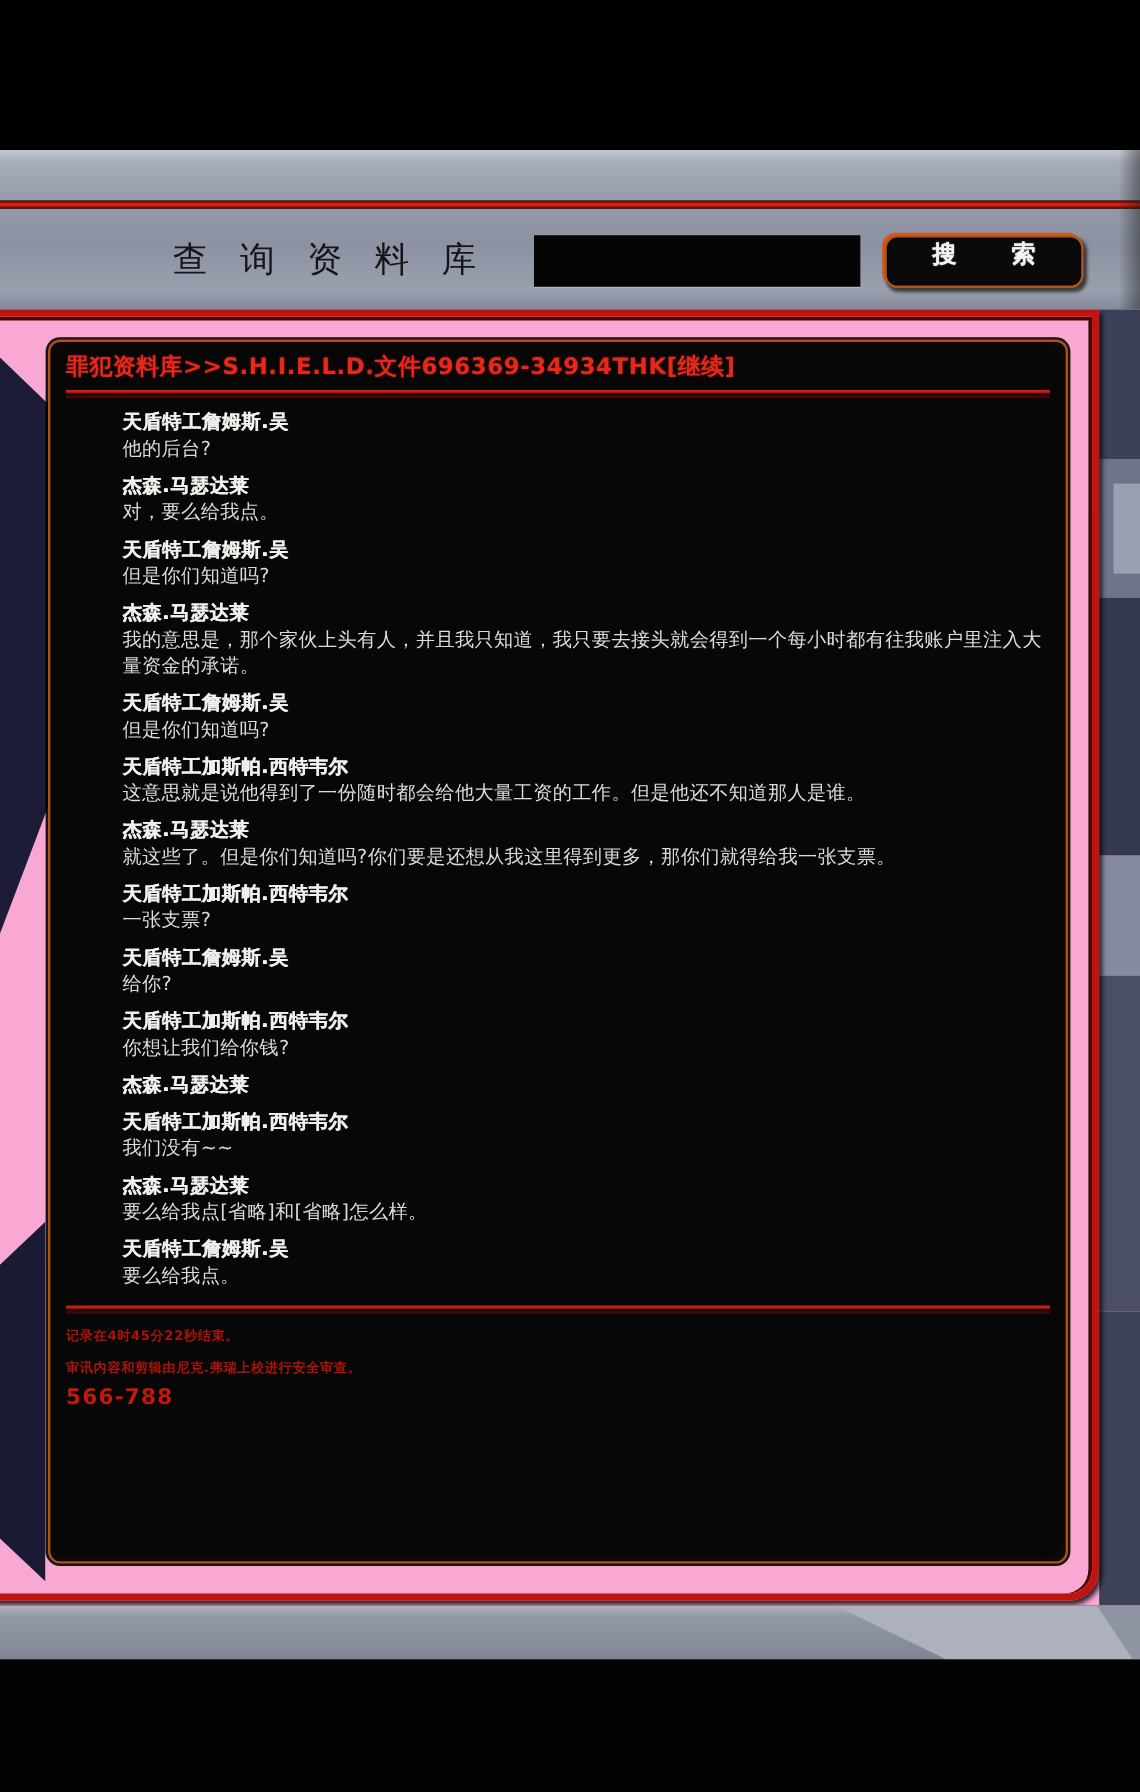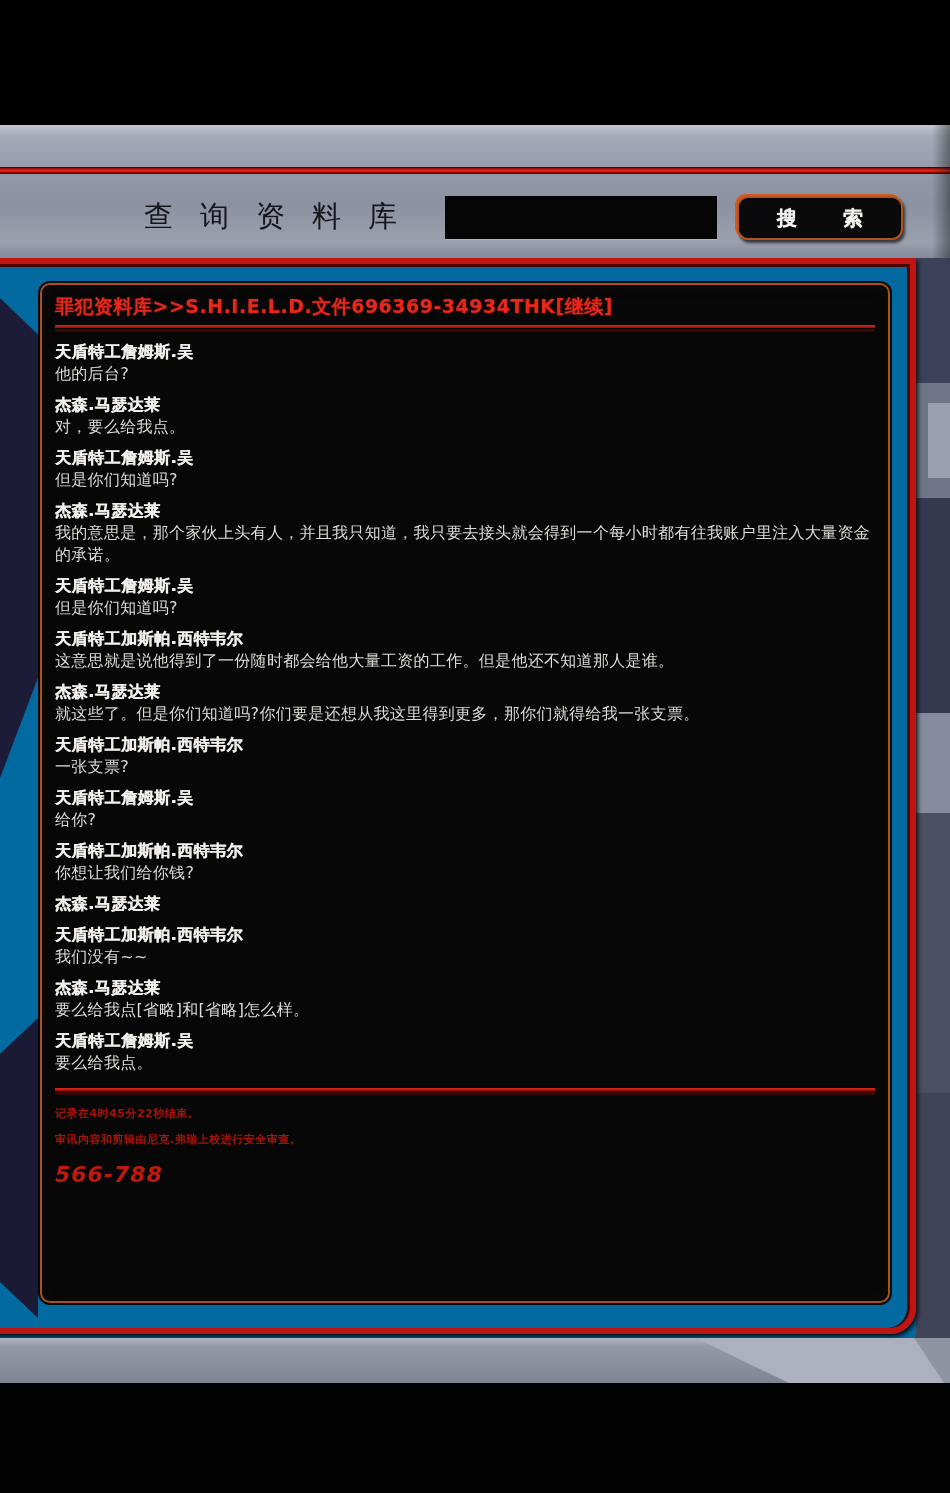--- a/index.html
+++ b/index.html
@@ -25,27 +25,27 @@
   .red-line{position:absolute;left:0;width:950px;height:7px;
     background:linear-gradient(180deg,#1a0200 0%,#8a0e06 18%,#e8281a 50%,#7a0c05 85%,#150100 100%);}
   .red-line.hb{top:42px;}
   .page-title{position:absolute;left:128px;top:198px;font-size:29px;font-weight:normal;
     color:#15151a;letter-spacing:27px;line-height:36px;white-space:nowrap;margin-left:16px;}
   .search-input{position:absolute;left:445px;top:196px;width:272px;height:43px;
     background:#050505;border:none;outline:none;color:#e8e8e8;font-size:18px;padding:0 10px;
     box-shadow:0 1px 0 rgba(255,255,255,.25);}
   .search-button{position:absolute;left:737px;top:196px;width:166px;height:44px;
     background:#0a0a0b;border:2px solid #b3541c;border-radius:11px;cursor:pointer;
-    display:flex;align-items:center;justify-content:center;
+    display:flex;justify-content:center;
     box-shadow:-2px -2px 0 #d4581f, 2px 3px 3px rgba(0,0,0,.65), inset 0 0 0 1px #000;}
   .search-label{color:#f5f4f2;font-size:20px;font-weight:bold;letter-spacing:2.3em;margin-right:-2.3em;
     text-shadow:0 0 1px #fff;}
 
   
-  .main-area{position:absolute;left:0;top:258px;width:950px;height:1080px;background:#0369a1;overflow:hidden;}
+  .main-area{position:absolute;left:0;top:258px;width:950px;height:1080px;background:#f9a8d4;overflow:hidden;}
   .camo{position:absolute;}
   .camo.c1{left:0;top:40px;width:40px;height:480px;background:#1c1c38;clip-path:polygon(0 0,100% 8%,100% 78%,0 100%);}
   .camo.c2{left:0;top:760px;width:38px;height:300px;background:#1a1a34;clip-path:polygon(0 12%,100% 0,100% 100%,0 88%);}
   
   .rs{position:absolute;left:916px;width:34px;}
   .rs.r1{top:0;height:125px;background:#3c415a;}
   .rs.r2{top:125px;height:115px;background:#6f7589;}
   .rs.r3{top:145px;height:75px;left:928px;width:22px;background:#9aa0b2;}
   .rs.r4{top:240px;height:215px;background:#343950;}
   .rs.r5{top:455px;height:100px;background:#868ca0;}
@@ -58,30 +58,30 @@
 
   
   .file-panel{position:absolute;left:40px;top:25px;width:850px;height:1020px;
     background:#070707;border:2px solid var(--panel-border);border-radius:10px;
     padding:9px 13px;box-shadow:0 0 0 2px rgba(0,0,0,.9), inset 0 0 14px rgba(40,20,5,.35);}
   .file-header{color:var(--header-red);font-size:19px;font-weight:bold;line-height:24px;
     letter-spacing:.5px;text-shadow:0 0 2px rgba(230,40,25,.5);}
   .rule{height:3px;background:linear-gradient(180deg,#e42818,#8c0e06);border:none;margin-top:7px;
     box-shadow:0 4px 0 rgba(120,12,6,.45);}
   .dialogue-list{margin-top:13px;}
-  .entry{margin-bottom:9px;}
+  .entry{margin-bottom:9px;margin-left:47px;}
   .speaker{display:block;color:#f2f0ec;font-size:16px;font-weight:bold;line-height:22px;
     letter-spacing:.5px;text-shadow:.5px 0 0 #f2f0ec;}
   .dtext{display:block;color:#dedcd8;font-size:16px;line-height:22px;letter-spacing:.3px;}
   .rule.end{margin-top:14px;}
   .footer-line{color:var(--footer-red);font-size:11px;font-weight:bold;line-height:20px;margin-top:6px;
     letter-spacing:.5px;}
   .footer-line.first{margin-top:13px;}
-  .file-code{color:var(--code-red);font-size:22px;font-weight:bold;line-height:22px;margin-top:14px;
-    letter-spacing:1px;font-style:italic;}
+  .file-code{color:var(--code-red);font-size:18px;font-weight:bold;line-height:22px;margin-top:4px;
+    letter-spacing:1px;}
 
   
   .bottom-band{position:absolute;left:0;top:1338px;width:950px;height:45px;
     background:linear-gradient(180deg,#b0b4c0 0%,#9298a6 20%,#878d9b 70%,#7e8492 100%);overflow:hidden;}
   .bottom-band .diag{position:absolute;right:0;top:0;width:310px;height:100%;background:#adb1bd;
     clip-path:polygon(18% 0,100% 0,100% 100%,48% 100%);}
   .bottom-band .diag2{position:absolute;right:0;top:0;width:60px;height:100%;background:#8f94a2;
     clip-path:polygon(40% 0,100% 0,100% 100%,90% 100%);}
 </style>
 </head>

